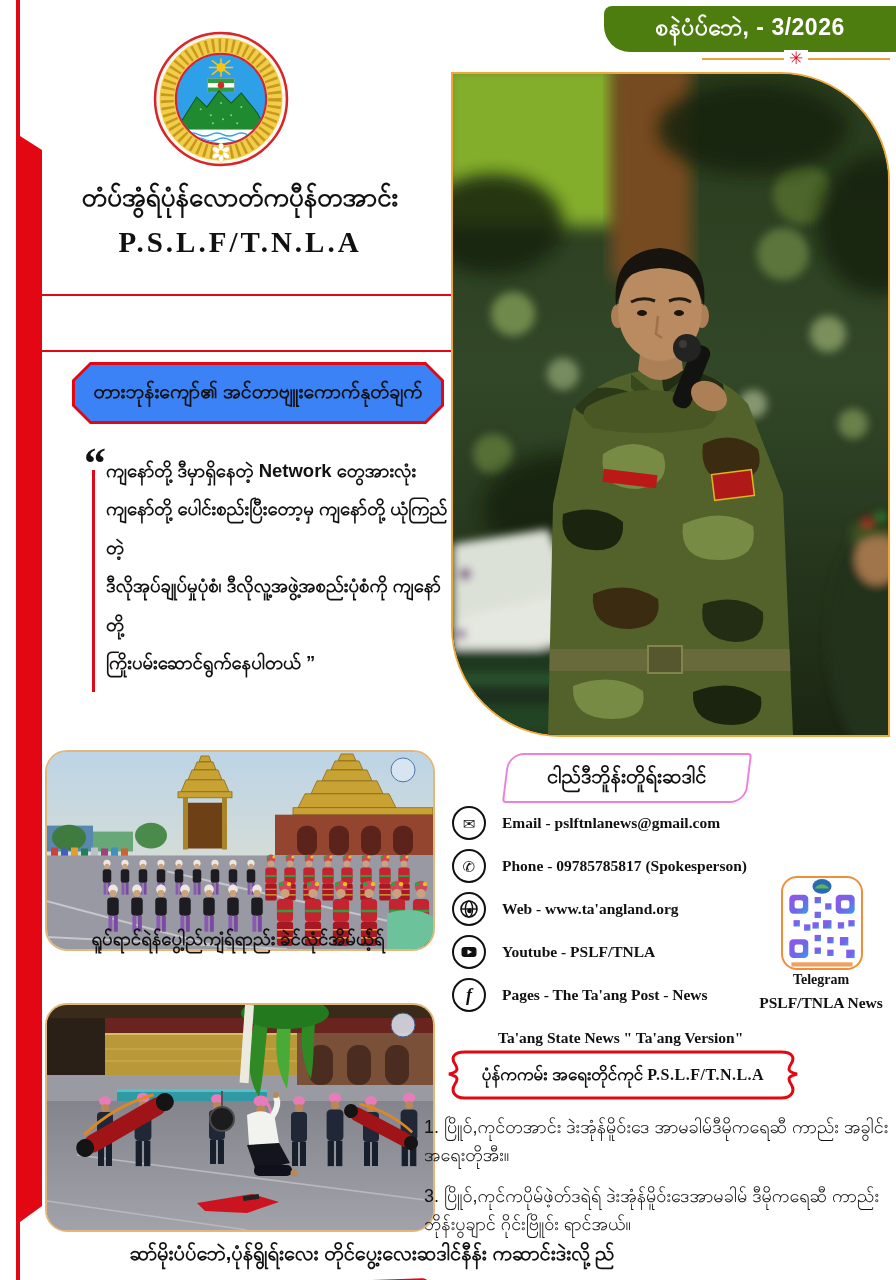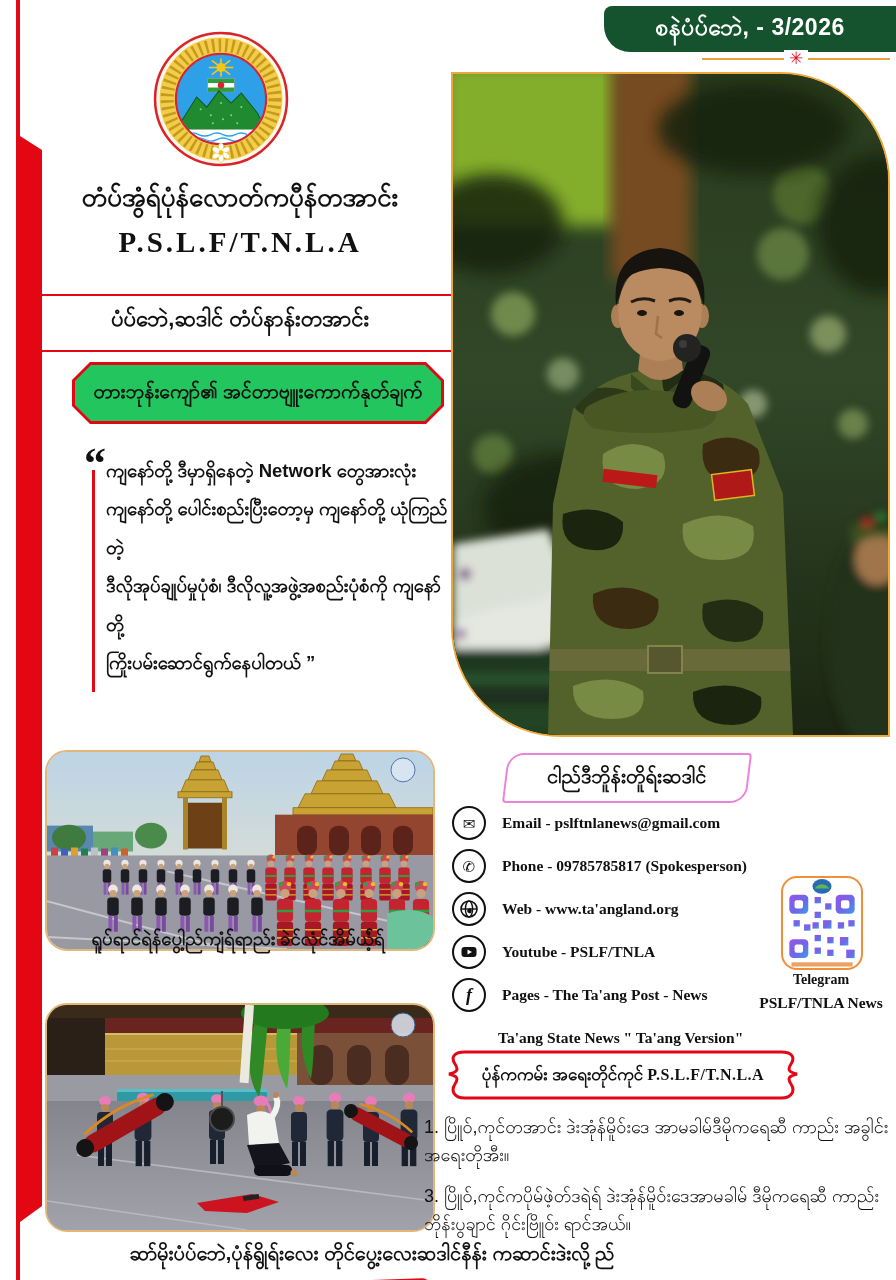--- a/index.html
+++ b/index.html
@@ -2,40 +2,40 @@
 <html><head>
 <meta charset="utf-8">
 <style>
   html,body{margin:0;padding:0;background:#d8d8d8;}
   #page{position:relative;width:896px;height:1280px;margin:0 auto;background:#ffffff;overflow:hidden;
         font-family:"Liberation Sans","DejaVu Sans",sans-serif;color:#111;}
   
   .ribbon{position:absolute;left:16px;top:0;width:26px;height:1280px;background:#e30613;
     clip-path:polygon(0 0,4px 0,4px 136px,26px 150px,26px 1206px,4px 1222px,4px 1280px,0 1280px);}
   
-  .banner{position:absolute;top:6px;right:0;width:292px;height:46px;background:#14532d;
+  .banner{position:absolute;top:6px;right:0;width:292px;height:46px;background:#4d7c0f;
     border-radius:8px 0 0 26px;display:flex;align-items:center;justify-content:center;
     color:#fff;font-weight:700;font-size:23px;letter-spacing:.5px;}
   .banner-divider{position:absolute;top:50px;right:6px;width:188px;height:18px;display:flex;align-items:center;justify-content:center;}
   .banner-divider .line{position:absolute;left:0;right:0;top:8px;height:2px;background:#e8a33d;}
   .banner-divider .star{position:relative;background:#fff;padding:0 5px;color:#e30613;font-size:17px;line-height:18px;}
   
   .emblem{position:absolute;left:152px;top:30px;width:138px;height:138px;}
   
   .t-local{position:absolute;left:14px;top:182px;width:452px;text-align:center;font-weight:700;font-size:26px;line-height:1.2;}
   .t-latin{position:absolute;left:14px;top:226px;width:452px;text-align:center;font-weight:700;font-size:29px;
     font-family:"Liberation Serif","DejaVu Serif",serif;letter-spacing:3px;}
   .rule{position:absolute;height:2px;background:#e30613;}
   .rule1{left:16px;top:294px;width:450px;}
   .rule2{left:16px;top:350px;width:450px;}
   .subtitle{position:absolute;left:14px;top:304px;width:452px;text-align:center;font-weight:700;font-size:22px;}
   
   .ibox{position:absolute;left:72px;top:362px;width:372px;height:62px;background:#e30613;
     clip-path:polygon(18px 0,calc(100% - 18px) 0,100% 18px,100% calc(100% - 18px),calc(100% - 18px) 100%,18px 100%,0 calc(100% - 18px),0 18px);}
-  .ibox .inner{position:absolute;inset:3px;background:#22c55e;
+  .ibox .inner{position:absolute;inset:3px;background:#3b82f6;
     clip-path:polygon(16px 0,calc(100% - 16px) 0,100% 16px,100% calc(100% - 16px),calc(100% - 16px) 100%,16px 100%,0 calc(100% - 16px),0 16px);
     display:flex;align-items:center;justify-content:center;font-weight:700;font-size:19.5px;}
   
   .q-open{position:absolute;left:84px;top:438px;font-size:44px;font-weight:700;font-family:"Liberation Serif",serif;}
   .q-bar{position:absolute;left:92px;top:470px;width:3px;height:222px;background:#e30613;}
   .q-text{position:absolute;left:106px;top:452px;width:350px;font-weight:700;font-size:18.5px;line-height:2.08;}
   
   .photo-main{position:absolute;left:451px;top:72px;width:435px;height:661px;border:2px solid #eda83b;
     border-radius:0 110px 0 110px;overflow:hidden;background:#24351a;}
   .photo-main svg{display:block;width:100%;height:100%;}
@@ -143,21 +143,20 @@
             </g>
         </g>
         <circle r="2.4" fill="#f0c000"></circle>
       </g>
     </svg>
   </div>
 
   <div class="t-local">တံပ်အွံရ်ပုံန်လောတ်ကပီုန်တအာင်း</div>
   <div class="t-latin">P.S.L.F/T.N.L.A</div>
   <div class="rule rule1"></div>
-  <div class="subtitle">ပံပ်ဘေဲ,ဆဒါင် တံပ်နာန်းတအာင်း</div>
   <div class="rule rule2"></div>
 
   <div class="ibox">
     <div class="inner">
         <span>တားဘုန်းကျော်၏ အင်တာဗျူးကောက်နုတ်ချက်</span>
       </div>
   </div>
 
   <div class="q-open">“</div>
   <div class="q-bar"></div>

